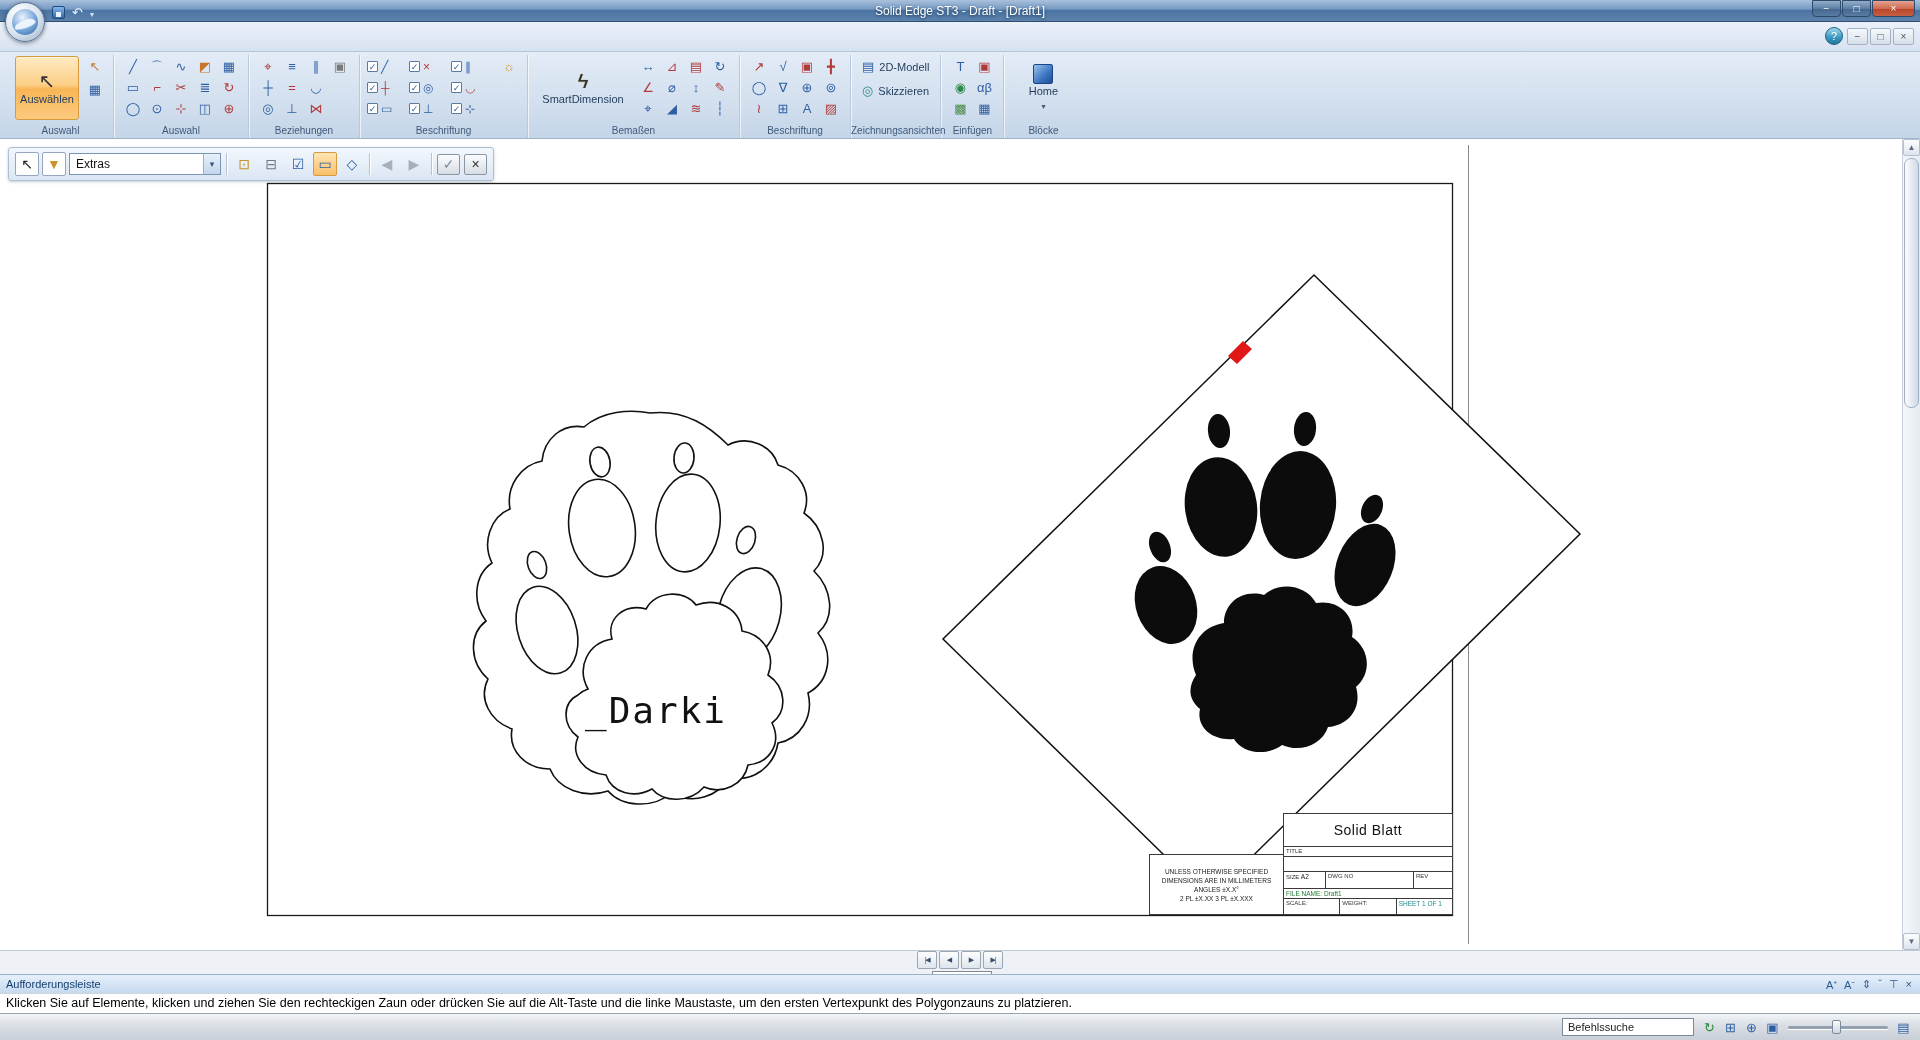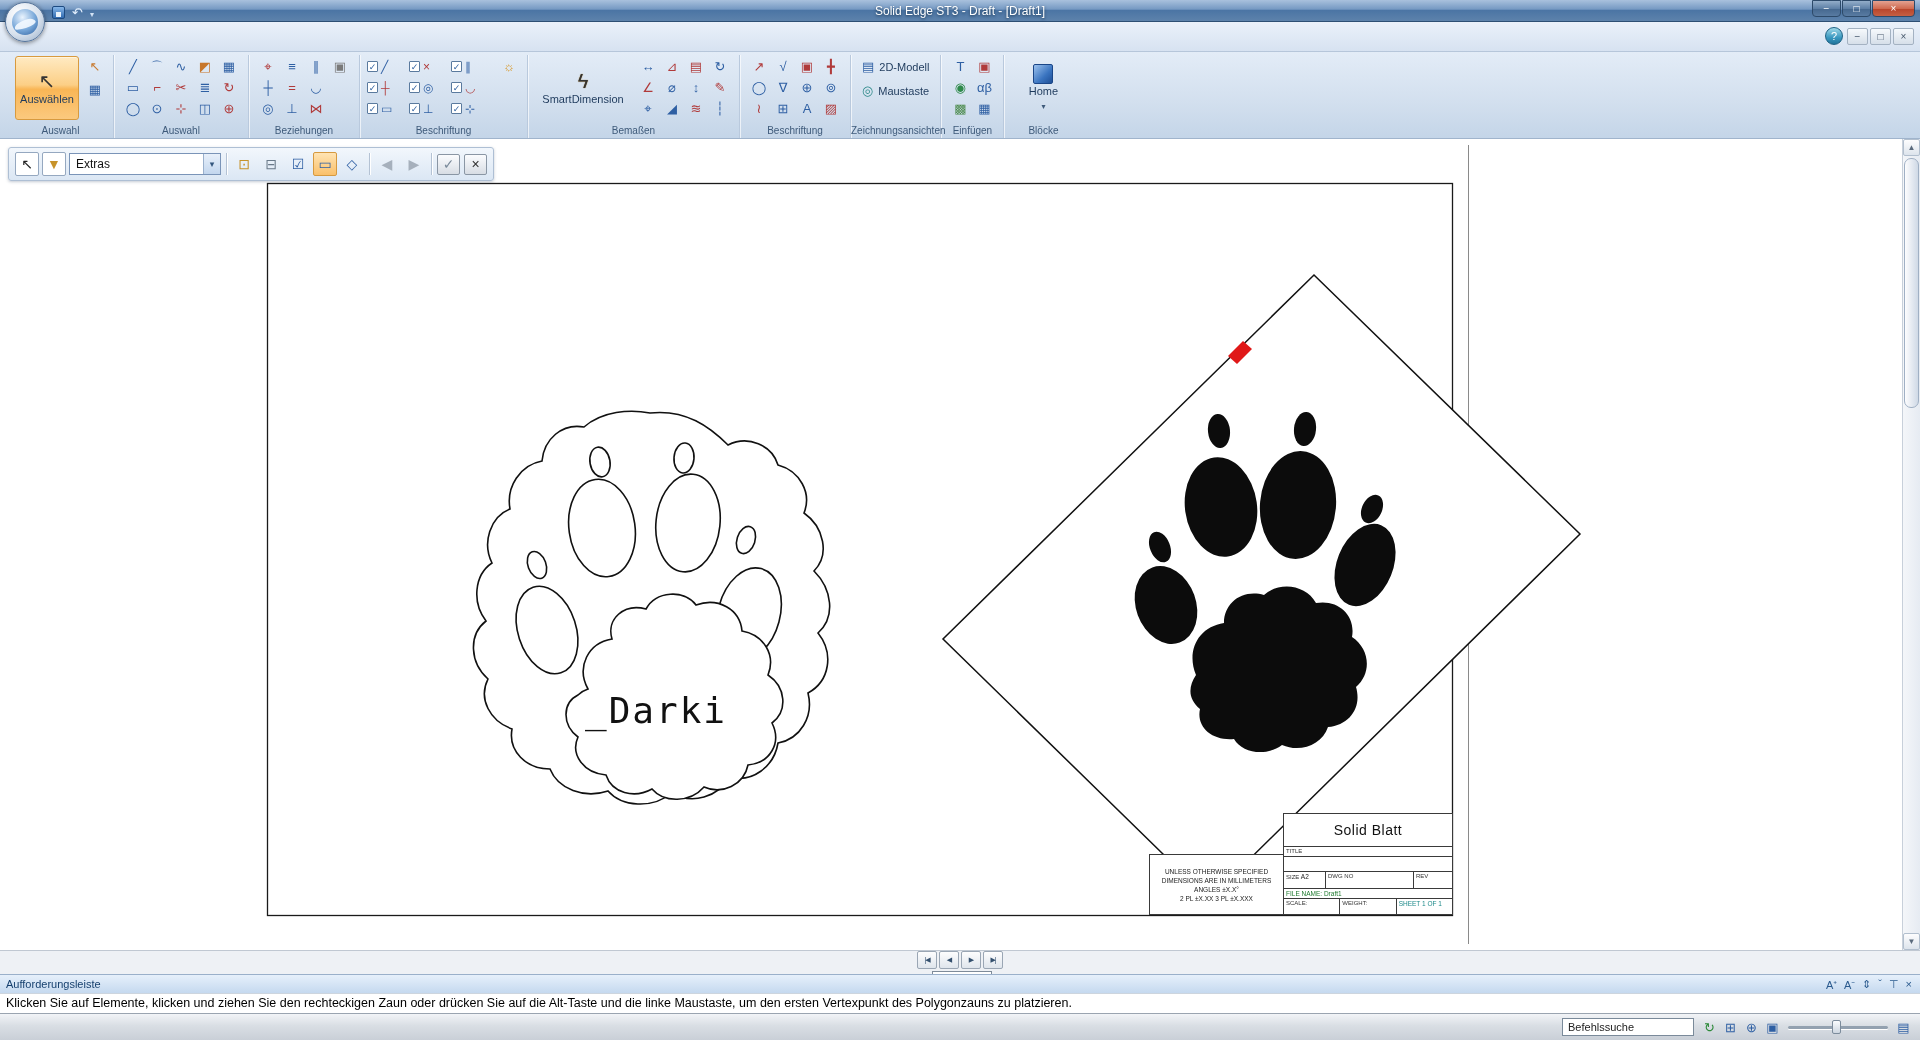--- a/index.html
+++ b/index.html
@@ -343,21 +343,21 @@
   </div>
 
   <div class="rgroup">
     <div class="col">
       <div class="rowbtn">
         <span class="ric" style="color:#2e5fa3">▤</span>
         <span>2D-Modell</span>
       </div>
       <div class="rowbtn">
         <span class="ric" style="color:#2e8a8a">◎</span>
-        <span>Maustaste</span>
+        <span>Skizzieren</span>
       </div>
     </div>
     <div class="glabel">Zeichnungsansichten</div>
   </div>
 
   <div class="rgroup">
     <div class="icon-grid">
         <span class="ricon" style="color: rgb(46, 95, 163);">T</span>
         <span class="ricon" style="color: rgb(46, 138, 74);">◉</span>
         <span class="ricon" style="color: rgb(74, 138, 74);">▩</span>

